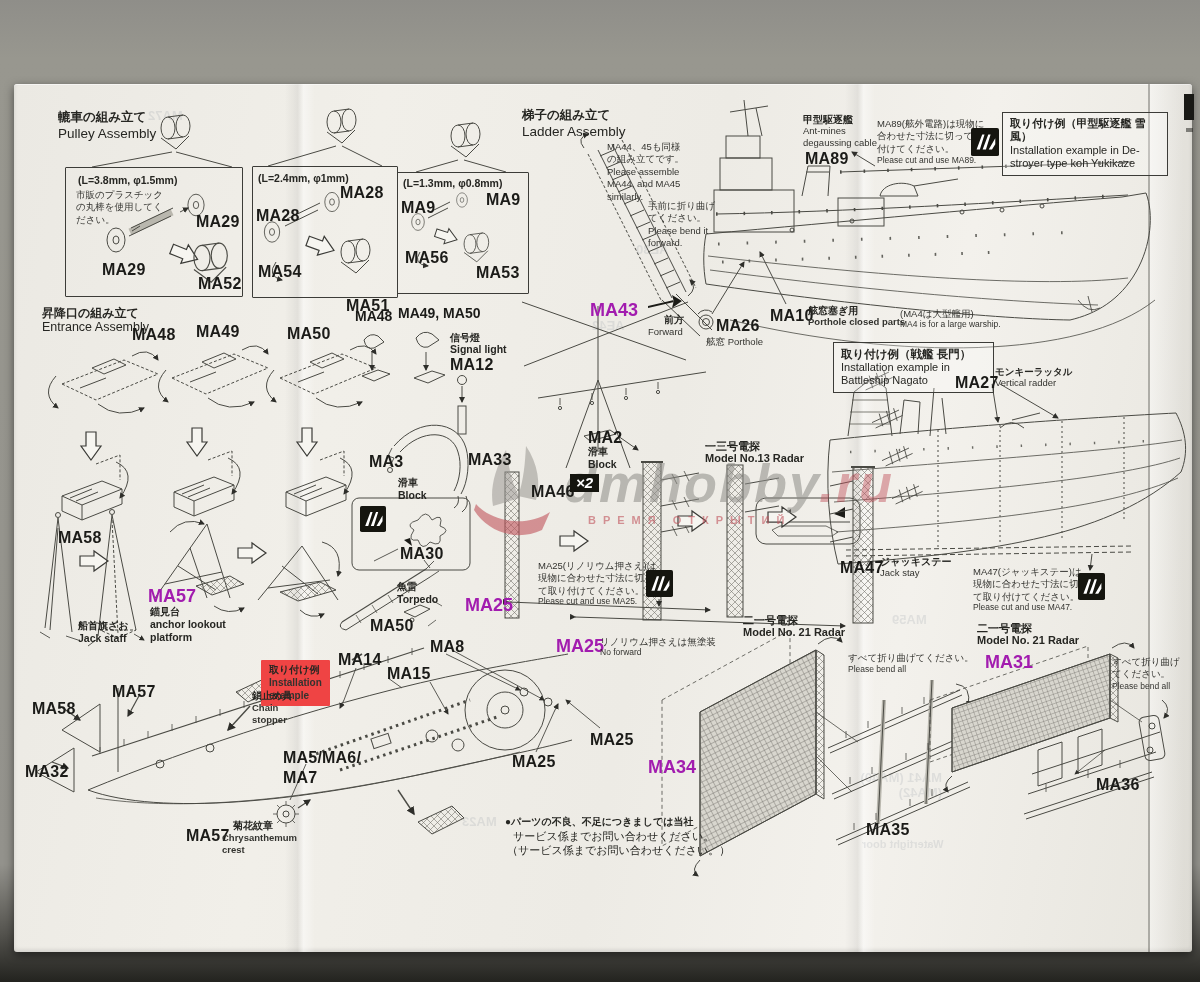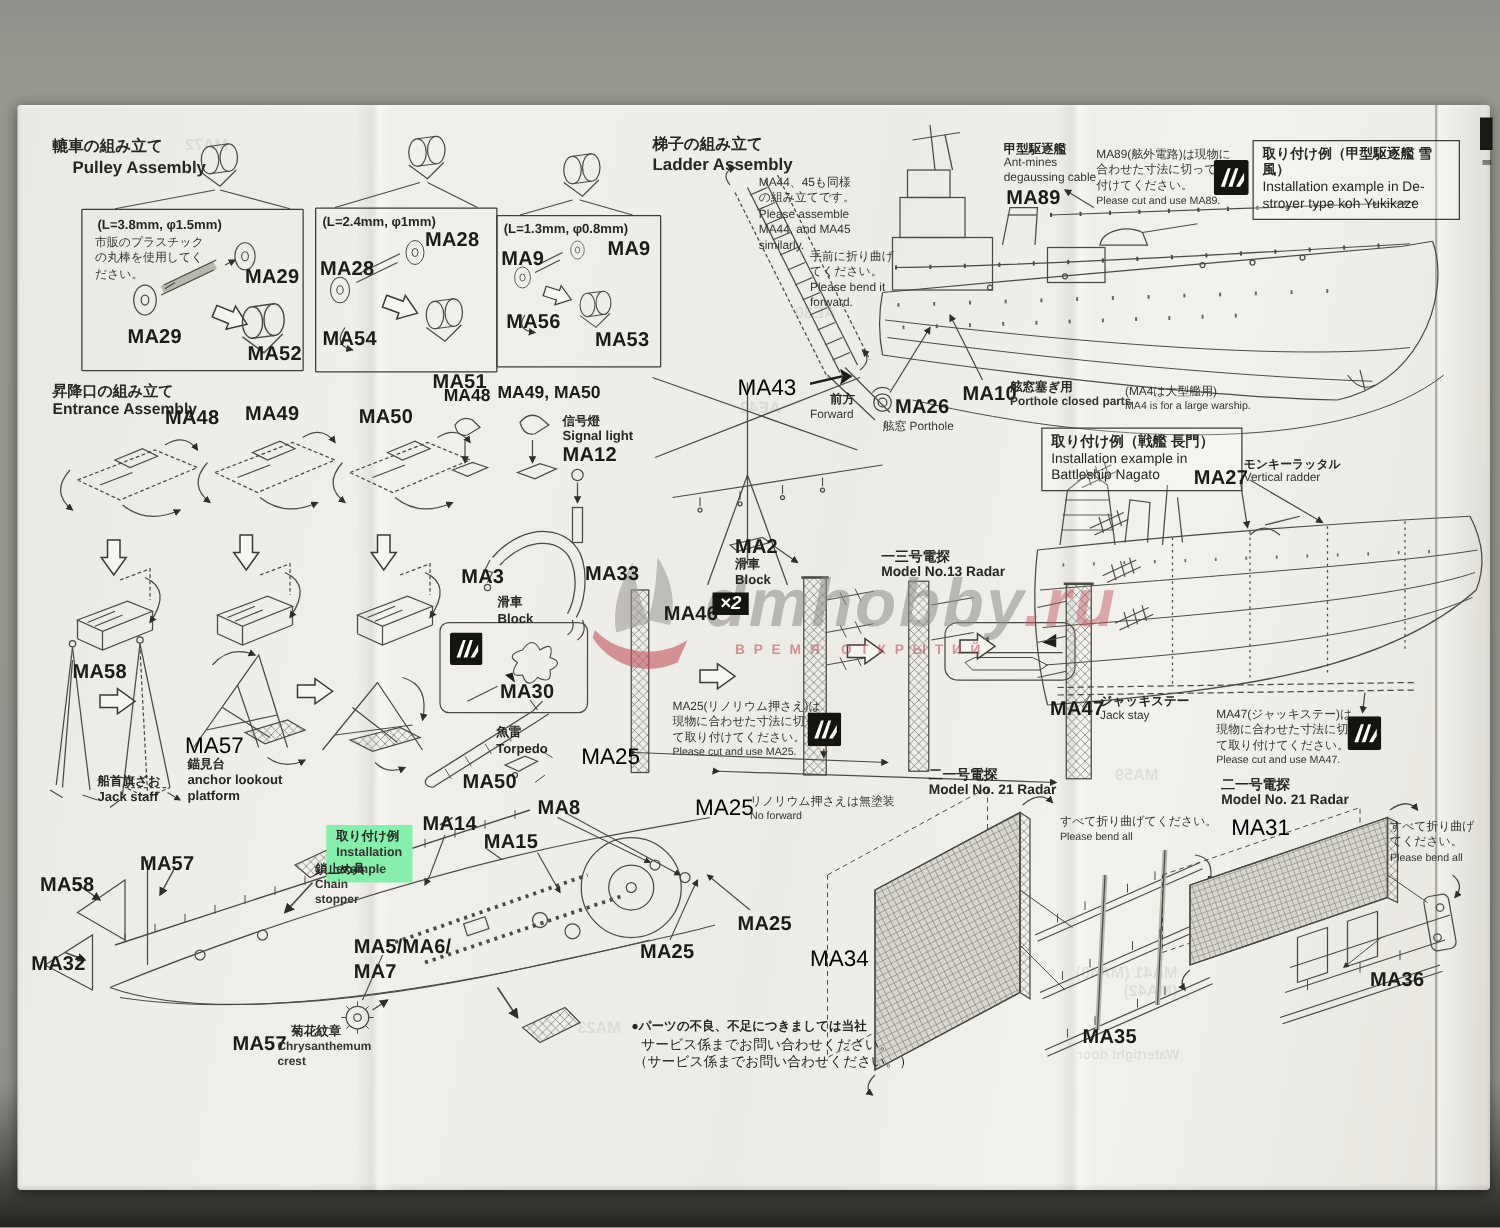--- a/index.html
+++ b/index.html
@@ -12,31 +12,31 @@
     background:linear-gradient(100deg,#ebe9e3 0%,#f1efe9 28%,#edebe5 54%,#f3f1ec 74%,#e7e5de 100%);
     box-shadow:0 3px 10px rgba(0,0,0,.5), inset 0 1px 0 rgba(255,255,255,.6), inset 0 -2px 4px rgba(0,0,0,.12);}
   .crease{position:absolute;top:84px;height:868px;width:30px;pointer-events:none;
     background:linear-gradient(90deg,rgba(0,0,0,0) 0%,rgba(0,0,0,.06) 42%,rgba(255,255,255,.45) 62%,rgba(0,0,0,0) 100%);}
   .page-edge{position:absolute;top:84px;height:868px;left:1148px;width:2px;background:rgba(60,60,55,.35)}
   .sliver{position:absolute;top:84px;height:868px;left:1150px;width:42px;
     background:linear-gradient(90deg,rgba(255,255,255,.38),rgba(0,0,0,.04) 80%);}
   .blackmark{position:absolute;background:#191915}
   .t{position:absolute;white-space:pre-line;line-height:1.22;color:#262622}
   .part{font-weight:bold;font-size:16px;letter-spacing:.2px;color:#1b1b18}
-  .part-lg{font-weight:normal;font-size:18px;color:#000000}
+  .part-lg{font-weight:bold;font-size:18px;color:#a21caf}
   .part-sm{font-weight:bold;font-size:14px;color:#1b1b18}
   .title-jp{font-weight:bold;font-size:12.5px}
-  .title-en{font-weight:bold;font-size:13.5px}
+  .title-en{font-weight:normal;font-size:13.5px}
   .lbl-jp{font-weight:bold;font-size:10px}
   .lbl-en{font-weight:bold;font-size:10.5px}
   .note{font-size:9.5px;color:#33332f;line-height:1.3}
   .spec{font-weight:bold;font-size:10.5px}
   .pbox{position:absolute;border:1.6px solid #3c3c38;border-radius:1px}
   .install-box{position:absolute;border:1.6px solid #3c3c38;padding:4px 7px;background:rgba(255,255,255,.25)}
-  .gray-box{position:absolute;background:#86efac;padding:4px 8px;border-radius:1px}
+  .gray-box{position:absolute;background:#ef4444;padding:4px 8px;border-radius:1px}
   .x2-badge{position:absolute;background:#15150f;color:#fff;font-weight:bold;font-style:italic;
     font-size:15px;padding:1px 6px 2px 6px;line-height:1}
   .cut{position:absolute}
   .ghost{position:absolute;color:#5f6c7d;opacity:.13;font-weight:bold;transform:scaleX(-1);font-size:13px}
   .wm{position:absolute;pointer-events:none}
   .wm-text{font-style:italic;font-weight:bold;font-size:54px;color:#8d8c87;opacity:.55;letter-spacing:2px}
   .wm-tld{color:#c0535c;opacity:.85}
   .wm-tag{position:absolute;font-size:11px;font-weight:bold;color:#c0535c;opacity:.6;letter-spacing:7px}
   svg.layer{position:absolute;left:0;top:0}
 </style>
@@ -461,21 +461,21 @@
 <div class="wm" style="left:468px;top:448px;width:340px;height:100px">
   <svg width="110" height="100" style="position:absolute;left:0;top:-4px">
     <path d="M38,6 C26,26 22,46 25,62 L52,54 C43,38 41,22 38,6 Z" fill="#9a9893" opacity=".55"></path>
     <path d="M58,2 C70,20 73,40 68,56 L50,52 C56,36 57,18 58,2 Z" fill="#8f8e88" opacity=".5"></path>
     <path d="M8,60 C24,78 58,84 82,68 L74,86 C48,98 20,88 6,66 Z" fill="#c0535c" opacity=".6"></path>
   </svg>
   <span class="wm-text" style="position:absolute;left:96px;top:4px"><span>dmhobby</span><span class="wm-tld">.ru</span></span>
   <span class="wm-tag" style="left:120px;top:66px">ВРЕМЯ ОТКРЫТИЙ</span>
 </div>
 
-<div class="t title-jp" style="left:42px;top:110px">轆車の組み立て</div>
+<div class="t title-jp" style="left:58px;top:110px">轆車の組み立て</div>
 <div class="t title-en" style="left:58px;top:126px">Pulley Assembly</div>
 <div class="pbox" style="left:65px;top:167px;width:176px;height:128px"></div>
 <div class="t spec" style="left:78px;top:174px">(L=3.8mm, φ1.5mm)</div>
 <div class="t note" style="left:76px;top:189px">市販のプラスチック
 の丸棒を使用してく
 ださい。</div>
 <div class="t part" style="left:196px;top:212px">MA29</div>
 <div class="t part" style="left:102px;top:260px">MA29</div>
 <div class="t part" style="left:198px;top:274px">MA52</div>
 <div class="pbox" style="left:252px;top:166px;width:144px;height:130px"></div>

